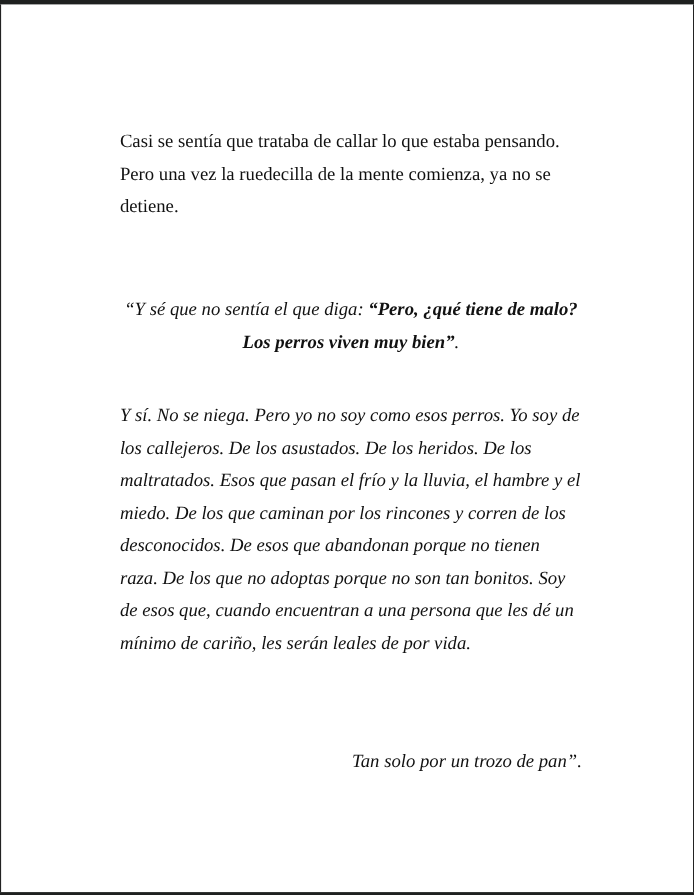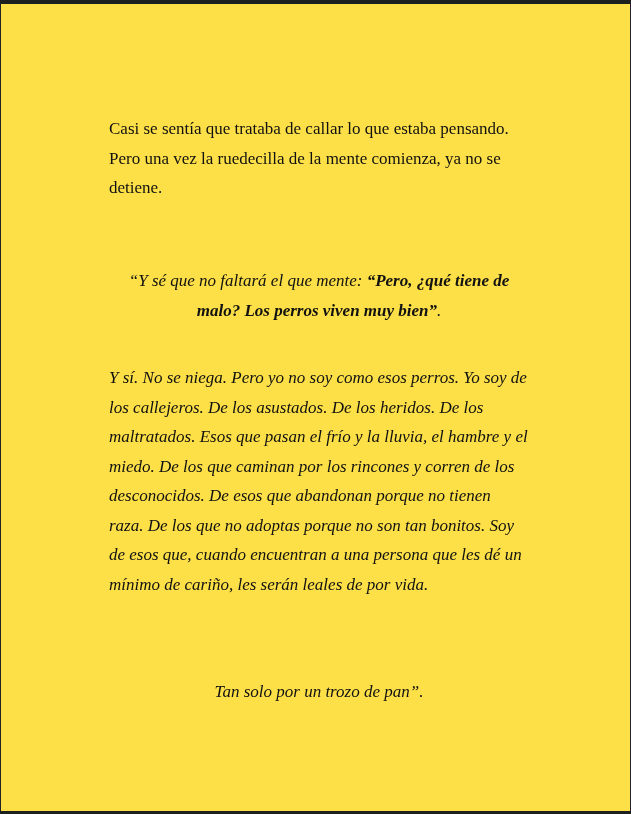--- a/index.html
+++ b/index.html
@@ -1,28 +1,28 @@
 <!DOCTYPE html>
 <html><head>
   <meta charset="utf-8">
   <style>
     html, body { margin:0; padding:0; }
     body { width:631px; height:814px; background:#1e201f; position:relative; overflow:hidden; }
     .page {
       position:absolute; left:0; top:4px; width:629px; height:807px;
-      background:#fde047; border-left:1px solid #222; border-right:1px solid #222;
+      background:#ffffff; border-left:1px solid #222; border-right:1px solid #222;
       font-family:"Liberation Serif", serif; color:#111;
     }
     .intro { position:absolute; left:108px; top:110px; width:420px; font-size:17px; line-height:29.5px; }
     .quote { position:absolute; left:108px; top:262px; width:420px; font-size:17px; line-height:29.5px; text-align:center; font-style:italic; }
     .para { position:absolute; left:108px; top:359px; width:420px; font-size:17px; line-height:29.5px; text-align:left; font-style:italic; }
-    .closing { position:absolute; left:108px; top:673px; width:420px; font-size:17px; line-height:29.5px; text-align:center; font-style:italic; }
+    .closing { position:absolute; left:108px; top:673px; width:420px; font-size:17px; line-height:29.5px; text-align:right; font-style:italic; }
     b { font-weight:bold; }
   </style>
 </head>
 <body>
 
 <div class="page">
   <p class="intro" style="margin:0">Casi se sentía que trataba de callar lo que estaba pensando. Pero una vez la ruedecilla de la mente comienza, ya no se detiene.</p>
-  <p class="quote" style="margin:0"><span>“Y sé que no faltará el que mente: </span><b>“Pero, ¿qué tiene de malo? Los perros viven muy bien”</b><span>.</span></p>
+  <p class="quote" style="margin:0"><span>“Y sé que no sentía el que diga: </span><b>“Pero, ¿qué tiene de malo? Los perros viven muy bien”</b><span>.</span></p>
   <p class="para" style="margin:0">Y sí. No se niega. Pero yo no soy como esos perros. Yo soy de los callejeros. De los asustados. De los heridos. De los maltratados. Esos que pasan el frío y la lluvia, el hambre y el miedo. De los que caminan por los rincones y corren de los desconocidos. De esos que abandonan porque no tienen raza. De los que no adoptas porque no son tan bonitos. Soy de esos que, cuando encuentran a una persona que les dé un mínimo de cariño, les serán leales de por vida.</p>
   <p class="closing" style="margin:0">Tan solo por un trozo de pan”.</p>
 </div>
 
 </body></html>

